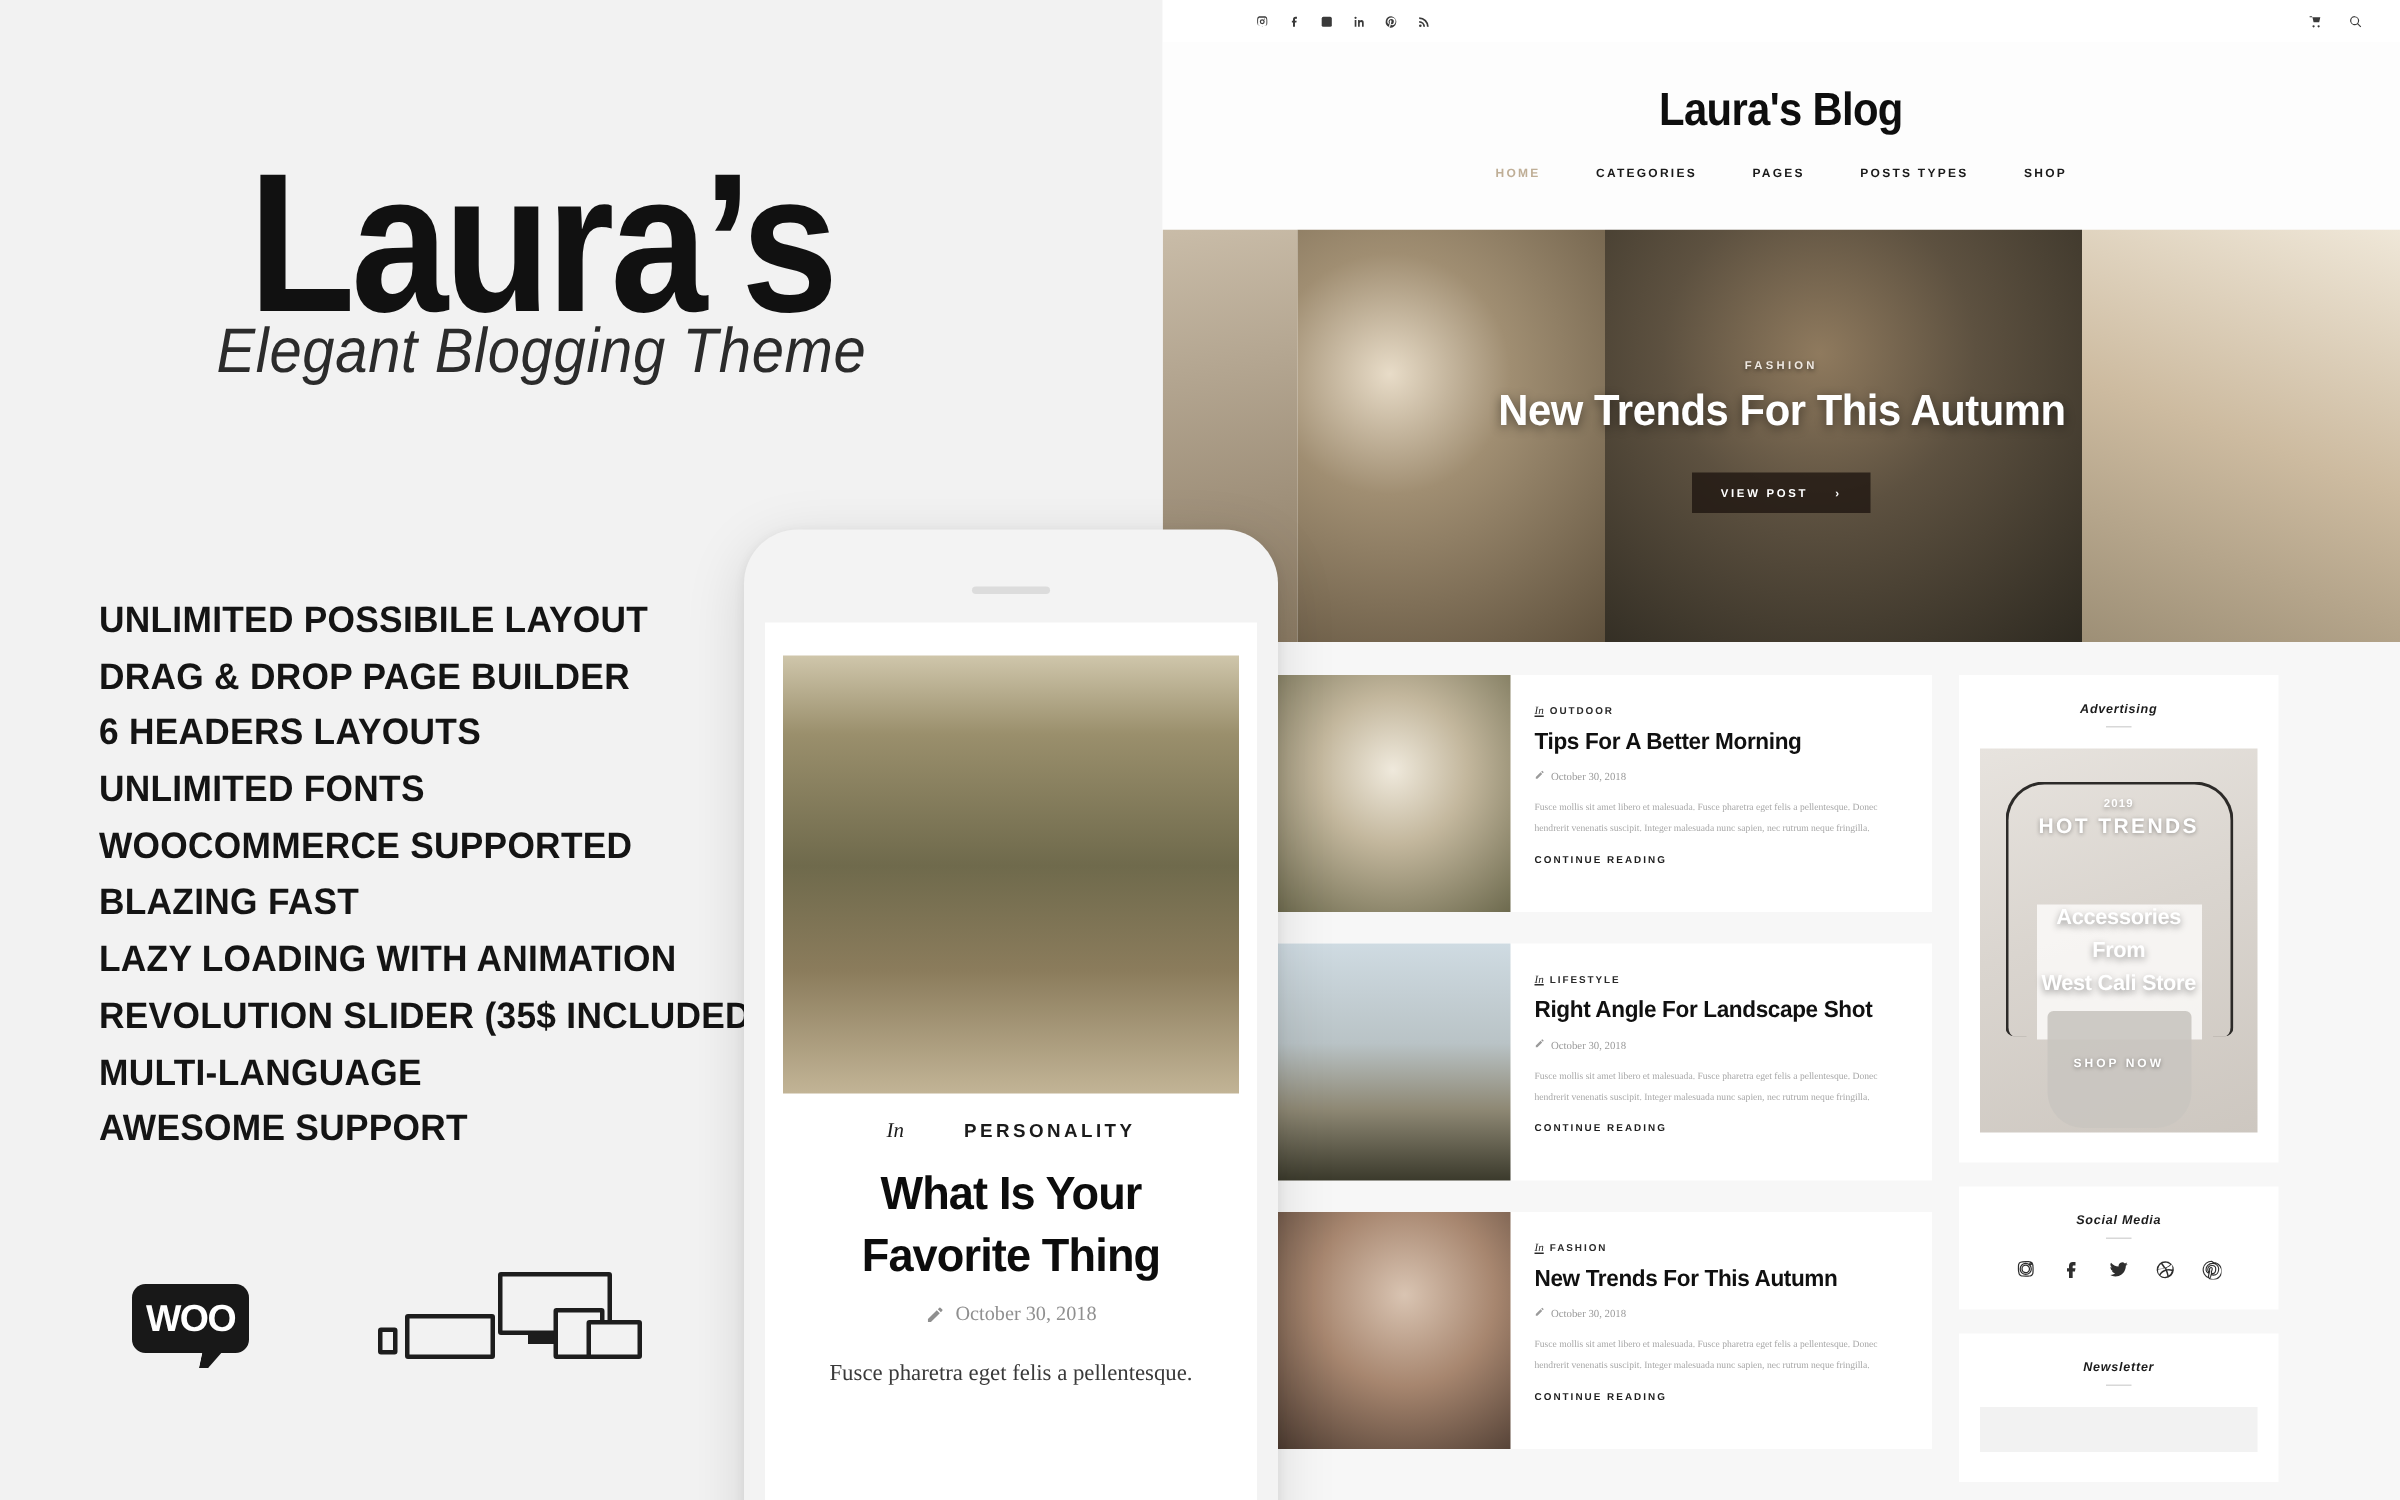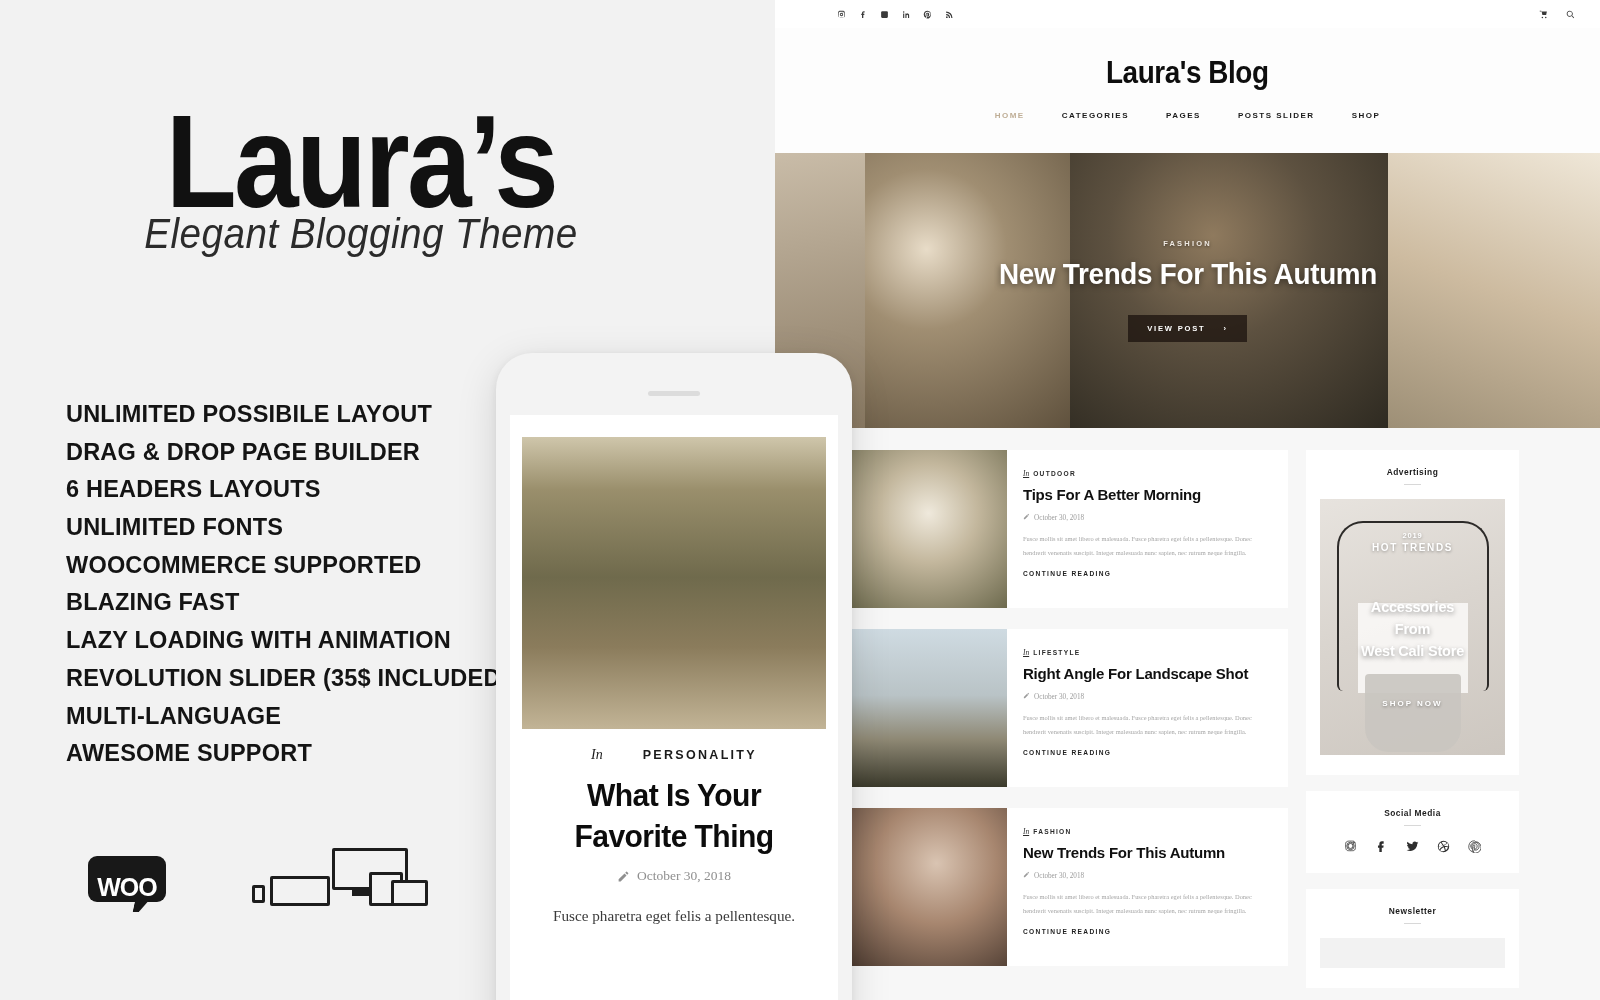--- a/index.html
+++ b/index.html
@@ -37,21 +37,21 @@
     color:#141414; line-height:1; margin-bottom:13.2px;
     transform:scaleX(.96); transform-origin:left center;
     white-space:nowrap;
   }
 
   
   #woo-logo{
     position:absolute; left:88px; top:856px;
     width:78px; height:46px; background:#181818;
     border-radius:9px;
-    display:flex; align-items:flex-end; justify-content:center;
+    display:flex; align-items:center; justify-content:center;
   }
   #woo-logo .woo-text{
     color:#fff; font-weight:bold; font-size:25px; letter-spacing:-1px;
     font-family:"Liberation Sans", sans-serif;
   }
   #woo-logo::after{
     content:""; position:absolute; left:46px; bottom:-10px;
     width:0;height:0;
     border-left:6px solid #181818;
     border-right:8px solid transparent;
@@ -130,21 +130,21 @@
   .post-date{ margin-top:8px; font-size:7.2px; color:#9b9b9b; font-family:"Liberation Serif",serif; display:flex; gap:4px; align-items:center;}
   .post-excerpt{
     margin-top:10px; font-size:6.4px; line-height:2.05; color:#a7a7a7;
     font-family:"Liberation Serif",serif;
   }
   .post-more{ margin-top:11px; font-size:6.6px; letter-spacing:1.35px; font-weight:bold; color:#1e1e1e; }
 
   
   #sidebar{ width:213px; }
   .widget{ background:#fff; padding:17px 14px 20px; margin-bottom:16px; text-align:center; }
-  .widget-title{ font-size:8.4px; font-weight:bold; letter-spacing:.5px; color:#1c1c1c; }
+  .widget-title{ font-size:8.4px; font-weight:bold; letter-spacing:.5px; color:#1c1c1c;font-style:italic; }
   .widget-rule{ width:17px; height:1px; background:#d8d8d8; margin:7px auto 14px; }
   #ad-box{
     position:relative; width:100%; height:256px; overflow:hidden;
     background:linear-gradient(160deg,#e7e3de 0%,#dad5cf 45%,#cdc7c0 100%);
     display:flex; flex-direction:column; align-items:center; justify-content:flex-start;
   }
   #ad-hanger{
     position:absolute; left:50%; top:22px; transform:translateX(-50%);
     width:152px; height:170px; border:2px solid #2c2a28;
     border-radius:26px 26px 6px 6px; border-bottom:none;
@@ -152,21 +152,21 @@
   #ad-shirt{
     position:absolute; left:50%; top:104px; transform:translateX(-50%);
     width:110px; height:90px; background:rgba(252,251,250,.82);
   }
   #ad-shirt2{
     position:absolute; left:50%; top:175px; transform:translateX(-50%);
     width:96px; height:78px; background:rgba(201,197,192,.9);
     border-radius:4px 4px 24px 24px;
   }
   #ad-year{ position:relative; z-index:3; margin-top:32px; font-size:7.6px; font-weight:bold; color:#fff; letter-spacing:.8px; text-shadow:0 1px 3px rgba(0,0,0,.35);}
-  #ad-hot{ position:relative; z-index:3; margin-top:2px; font-size:10px; font-weight:bold; color:#fff; letter-spacing:1.6px; text-shadow:0 1px 3px rgba(0,0,0,.35);}
+  #ad-hot{ position:relative; z-index:3; margin-top:2px; font-size:14px; font-weight:bold; color:#fff; letter-spacing:1.6px; text-shadow:0 1px 3px rgba(0,0,0,.35);}
   #ad-head{ position:relative; z-index:3; margin-top:43px; font-size:14.5px; font-weight:bold; color:#fff; line-height:1.52; text-shadow:0 2px 5px rgba(0,0,0,.4); letter-spacing:-.2px;}
   #ad-shop{ position:relative; z-index:3; margin-top:37px; font-size:8px; font-weight:bold; letter-spacing:2px; color:#fff; text-shadow:0 1px 3px rgba(0,0,0,.4);}
   #social-widget-icons{ display:flex; justify-content:center; gap:18px; align-items:center; }
   .swico svg{ width:13px; height:13px; fill:#2e2e2e; display:block; }
   #newsletter-field{ background:#f2f2f2; height:30px; margin-top:4px; }
 
   
   #phone-mockup{
     position:absolute; left:496px; top:353px; width:356px; height:700px;
     background:#f3f3f3; border-radius:36px;
@@ -283,21 +283,21 @@
         </span>
     </div>
   </div>
 
   <div id="masthead">
     <div id="blog-title">Laura's Blog</div>
     <nav id="mainnav">
         <span class="nav-link active">HOME</span>
         <span class="nav-link">CATEGORIES</span>
         <span class="nav-link">PAGES</span>
-        <span class="nav-link">POSTS SLIDER</span>
+        <span class="nav-link">POSTS TYPES</span>
         <span class="nav-link">SHOP</span>
       </nav>
   </div>
 
   <div id="hero">
     <div class="hero-panel" style="width:90px;background-image:linear-gradient(170deg,#c9bca8,#8a7a63);"></div>
     <div class="hero-panel" style="width:205px;background-image:radial-gradient(circle at 30% 35%,#e8dcc8 0%,#a08e72 35%,#5f513d 100%);"></div>
     <div class="hero-panel" style="width:318px;background-image:radial-gradient(circle at 45% 30%,#8f7a5e 0%,#5d5140 40%,#2e2a21 100%);"></div>
     <div class="hero-panel" style="width:212px;background-image:linear-gradient(200deg,#efe7d8 0%,#cdbba0 50%,#9d8f76 100%);"></div>
     <div id="hero-overlay">

